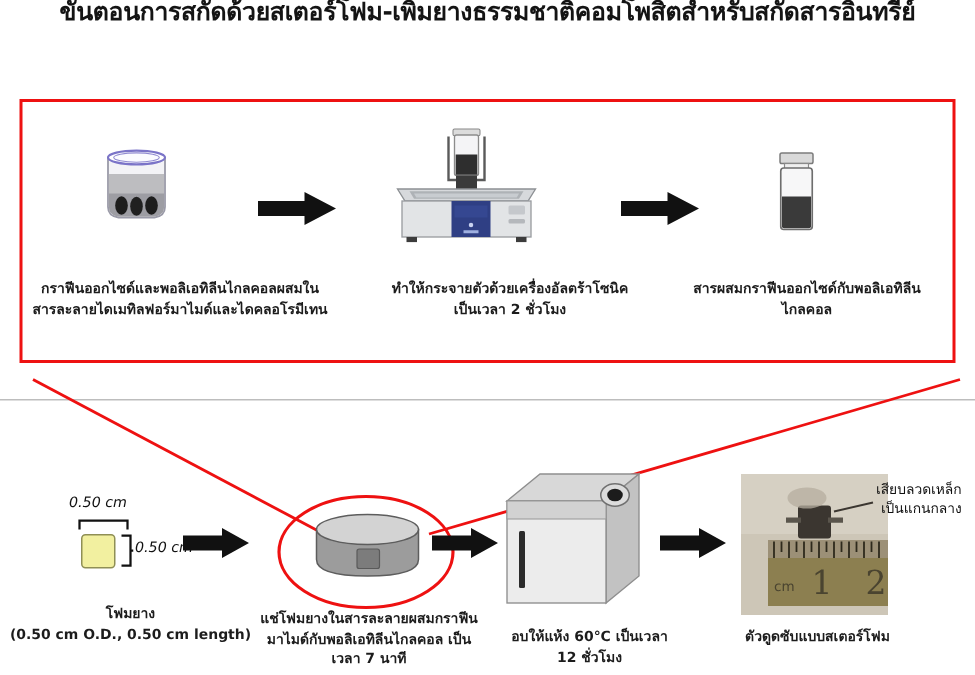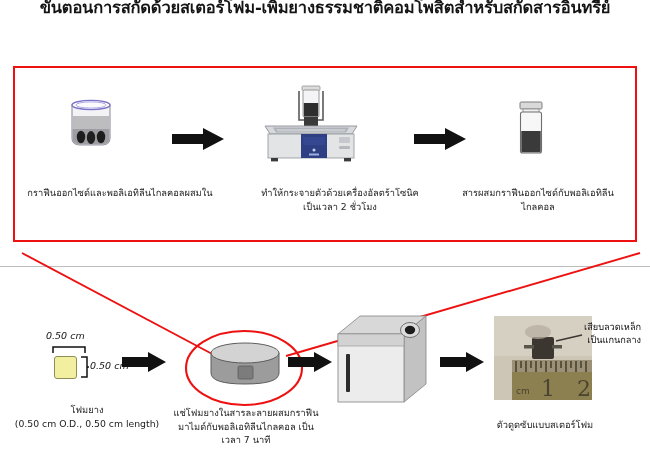--- a/index.html
+++ b/index.html
@@ -29,21 +29,21 @@
     border-top:1.6px solid #bdbdbd;
   }
 
   
   .overlay{position:absolute;left:0;top:0;width:650px;height:450px;pointer-events:none;}
 
   
   .cell{position:absolute;text-align:center;}
   .cap{
     font-size:9.3px;line-height:13.5px;color:#1c1c1c;text-align:center;
-    font-weight:400;
+    font-weight:700;
   }
 
   
   .arrow{position:absolute;}
 
   
   .beaker{position:absolute;width:56px;height:52px;}
 
   
   .bath{position:absolute;width:104px;height:78px;}
@@ -55,21 +55,21 @@
   .foamsq{
     position:absolute;width:21px;height:21px;background:#f2f0a0;
     border:1.2px solid #8f8f55;border-radius:3px;
   }
   .dimlabel{position:absolute;font-size:9.5px;color:#111;white-space:nowrap;}
 
   
   .oven{position:absolute;width:96px;height:96px;}
 
   
-  .photo{position:absolute;width:98px;height:84px;overflow:hidden;background:#ef4444;}
+  .photo{position:absolute;width:98px;height:94px;overflow:hidden;background:#ef4444;}
   .ann{position:absolute;font-size:9.2px;line-height:13px;color:#101010;white-space:nowrap;}
 </style>
 </head>
 <body>
 
 <div class="stage">
 
   <div class="title">ขั้นตอนการสกัดด้วยสเตอร์โฟม-เพิ่มยางธรรมชาติคอมโพสิตสำหรับสกัดสารอินทรีย์</div>
 
   <div class="redbox"></div>
@@ -96,20 +96,21 @@
       <ellipse cx="18" cy="41" rx="4.2" ry="6.2" fill="#1d1d1d"></ellipse>
       <ellipse cx="28" cy="41.5" rx="4.2" ry="6.4" fill="#202020"></ellipse>
       <ellipse cx="38" cy="41" rx="4.2" ry="6.2" fill="#1d1d1d"></ellipse>
 
       <ellipse cx="28" cy="9" rx="19" ry="4.6" fill="#ffffff" stroke="#7b74c8" stroke-width="1.4"></ellipse>
       <ellipse cx="28" cy="9" rx="15.2" ry="3.1" fill="#fbfbff" stroke="#8e88d0" stroke-width="0.7"></ellipse>
     </svg>
   </div>
   <div class="cap" style="position:absolute;left:4px;top:186px;width:232px;">
     <div>กราฟีนออกไซด์และพอลิเอทิลีนไกลคอลผสมใน</div>
+    <div>สารละลายไดเมทิลฟอร์มาไมด์และไดคลอโรมีเทน</div>
   </div>
 
   <svg class="arrow" style="left:172px;top:128px;width:52px;height:22px;" viewBox="0 0 52 22">
     <path d="M0 6 L31 6 L31 0 L52 11 L31 22 L31 16 L0 16 Z" fill="#111111"></path>
   </svg>
 
   <div class="cell" style="left:248px;top:84px;width:126px;height:80px;">
     <svg class="bath" viewBox="0 0 104 78" style="left:11px;top:0;">
 
       <rect x="43" y="2" width="18" height="4.5" rx="1" fill="#dcdcdc" stroke="#888" stroke-width="0.7"></rect>
@@ -222,20 +223,24 @@
 
       <rect x="4" y="22" width="66" height="12" fill="#d2d2d2" stroke="#9a9a9a" stroke-width="0.7"></rect>
 
       <ellipse cx="76" cy="18" rx="9.5" ry="7.5" fill="#dcdcdc" stroke="#707070" stroke-width="1"></ellipse>
       <ellipse cx="76" cy="18" rx="5.2" ry="4.2" fill="#1c1c1c"></ellipse>
 
       <rect x="12" y="42" width="4" height="38" rx="1" fill="#2b2b2b"></rect>
     </svg>
   </div>
 
+  <div class="cap" style="position:absolute;left:318px;top:418px;width:150px;">
+    <div>อบให้แห้ง 60°C เป็นเวลา</div>
+    <div>12 ชั่วโมง</div>
+  </div>
 
   <svg class="arrow" style="left:440px;top:352px;width:44px;height:20px;" viewBox="0 0 44 20">
     <path d="M0 5 L26 5 L26 0 L44 10 L26 20 L26 15 L0 15 Z" fill="#111111"></path>
   </svg>
 
   <div class="photo" style="left:494px;top:316px;">
     <svg style="width:98px;height:94px;display:block;" viewBox="0 0 98 94">
 
       <rect x="0" y="0" width="98" height="94" fill="#cdc6b7"></rect>
       <rect x="0" y="0" width="98" height="40" fill="#d6d0c3"></rect>

